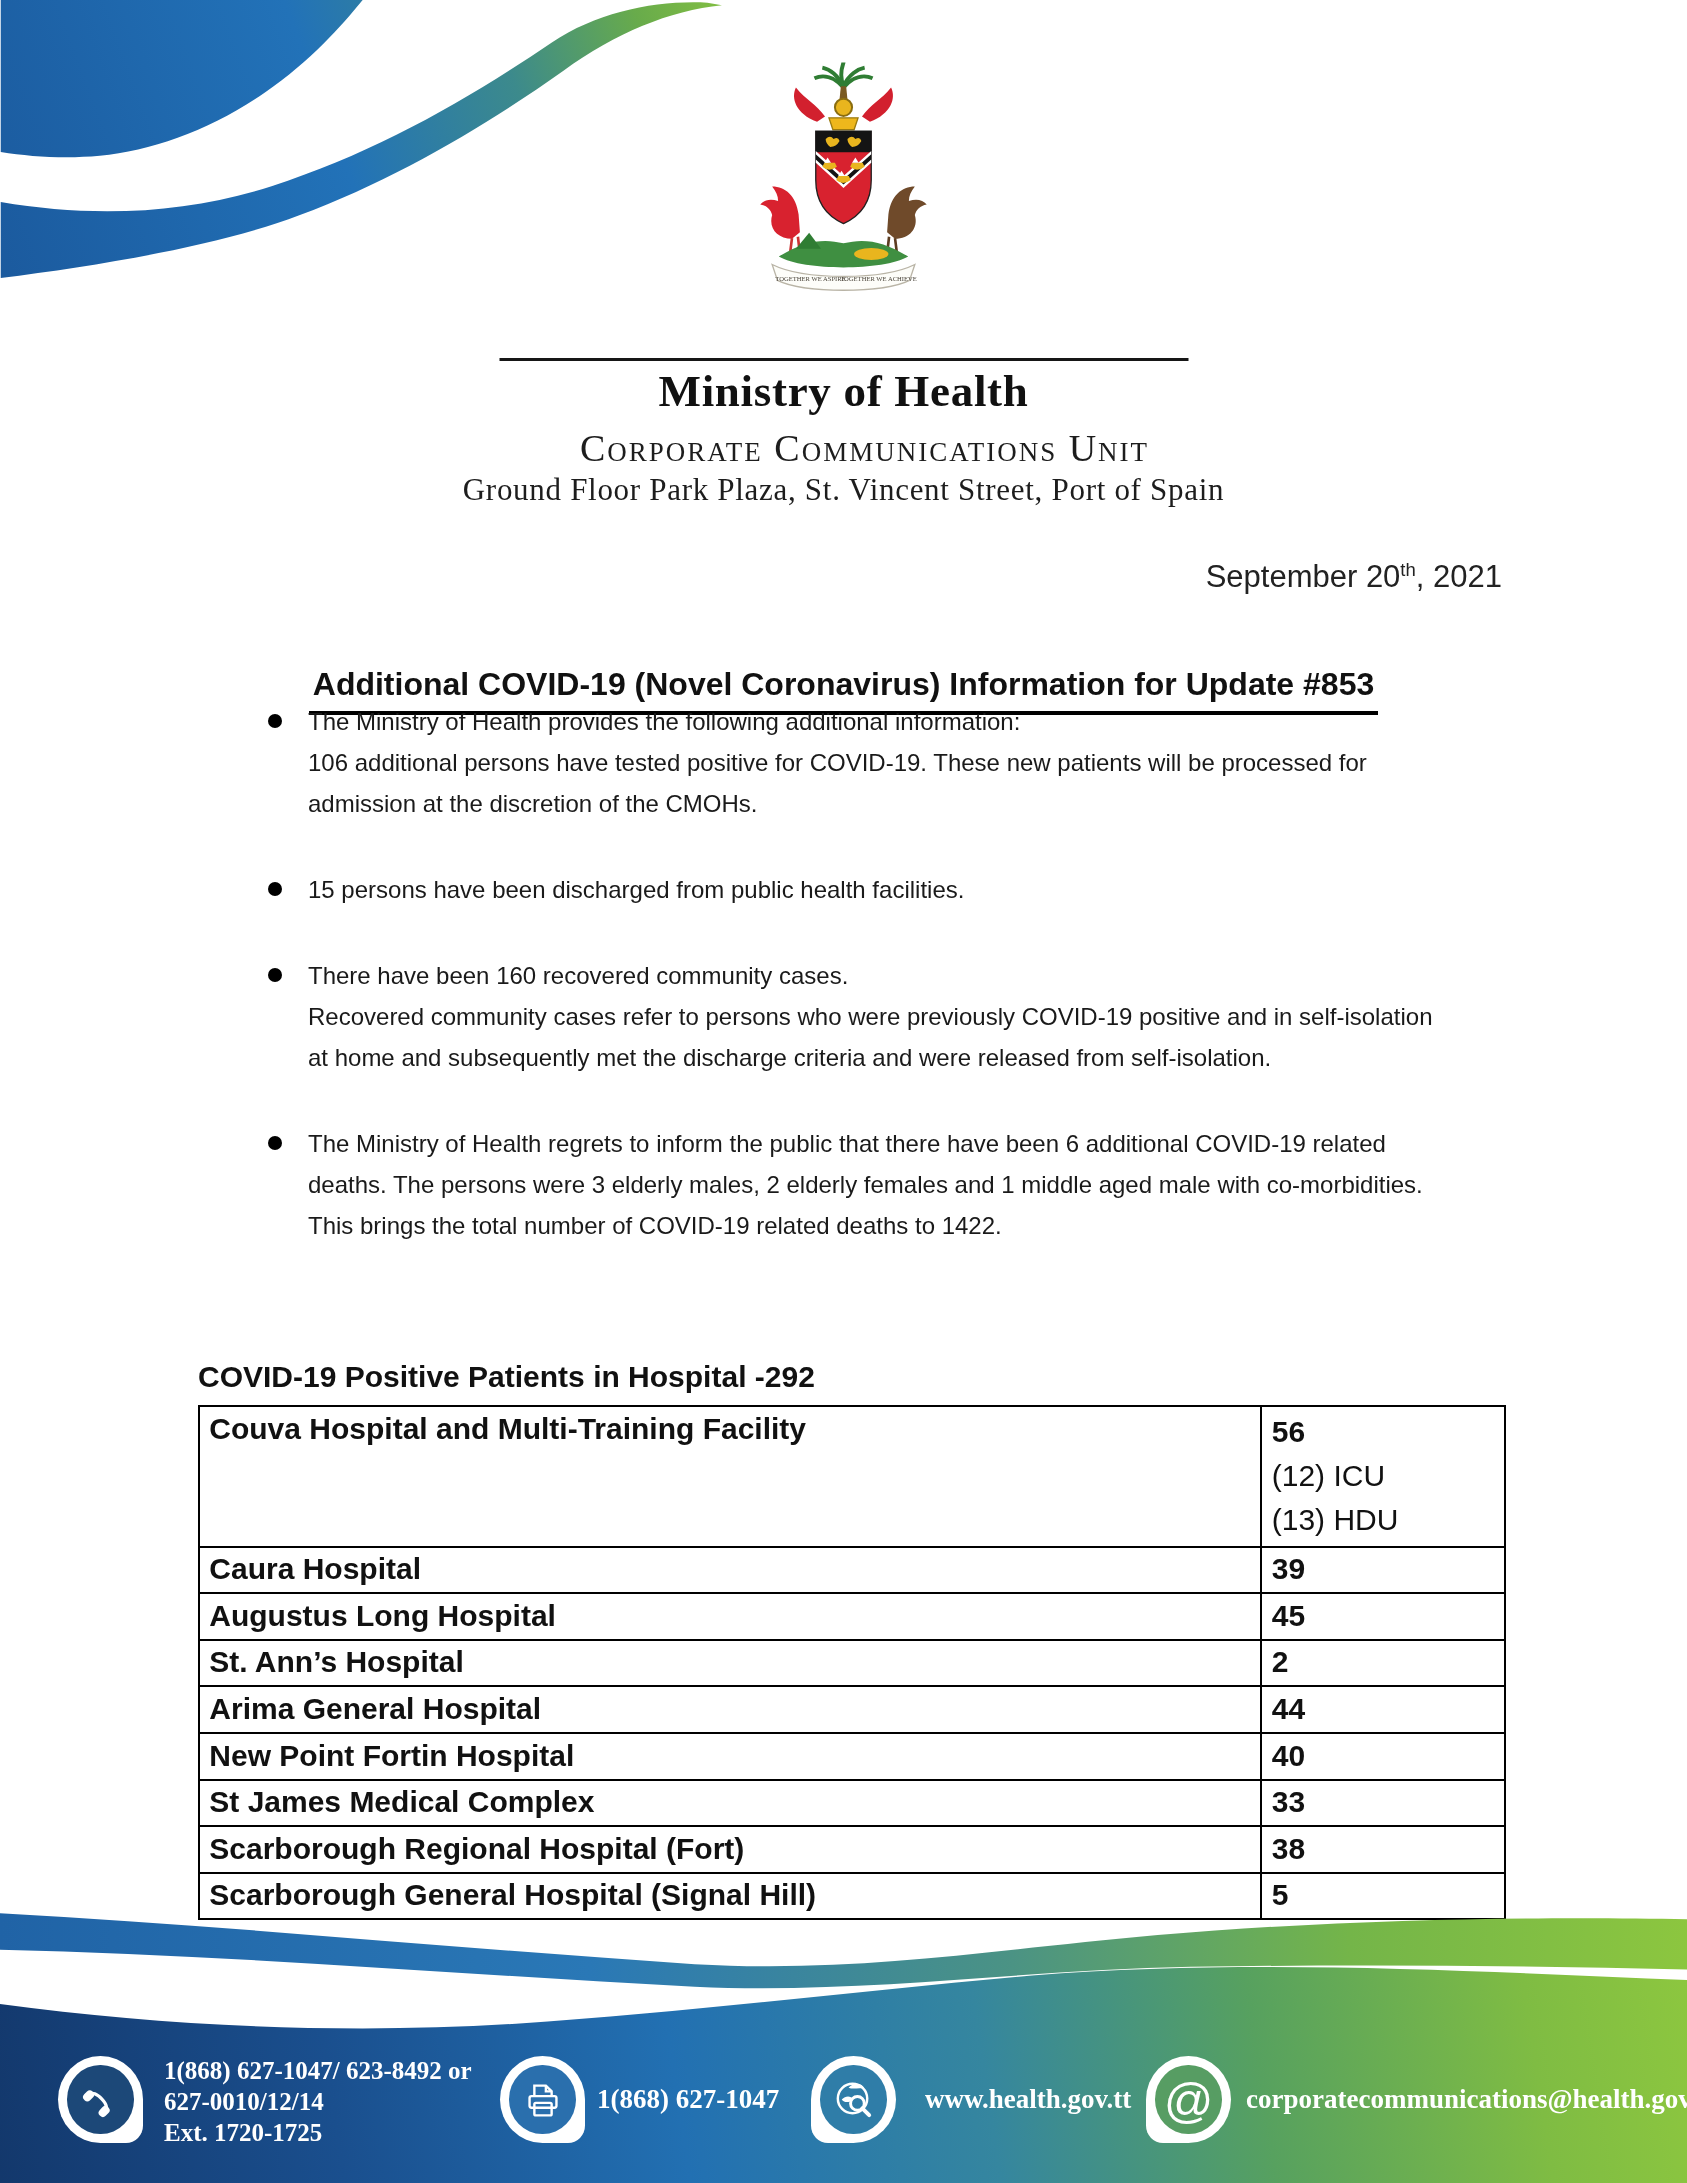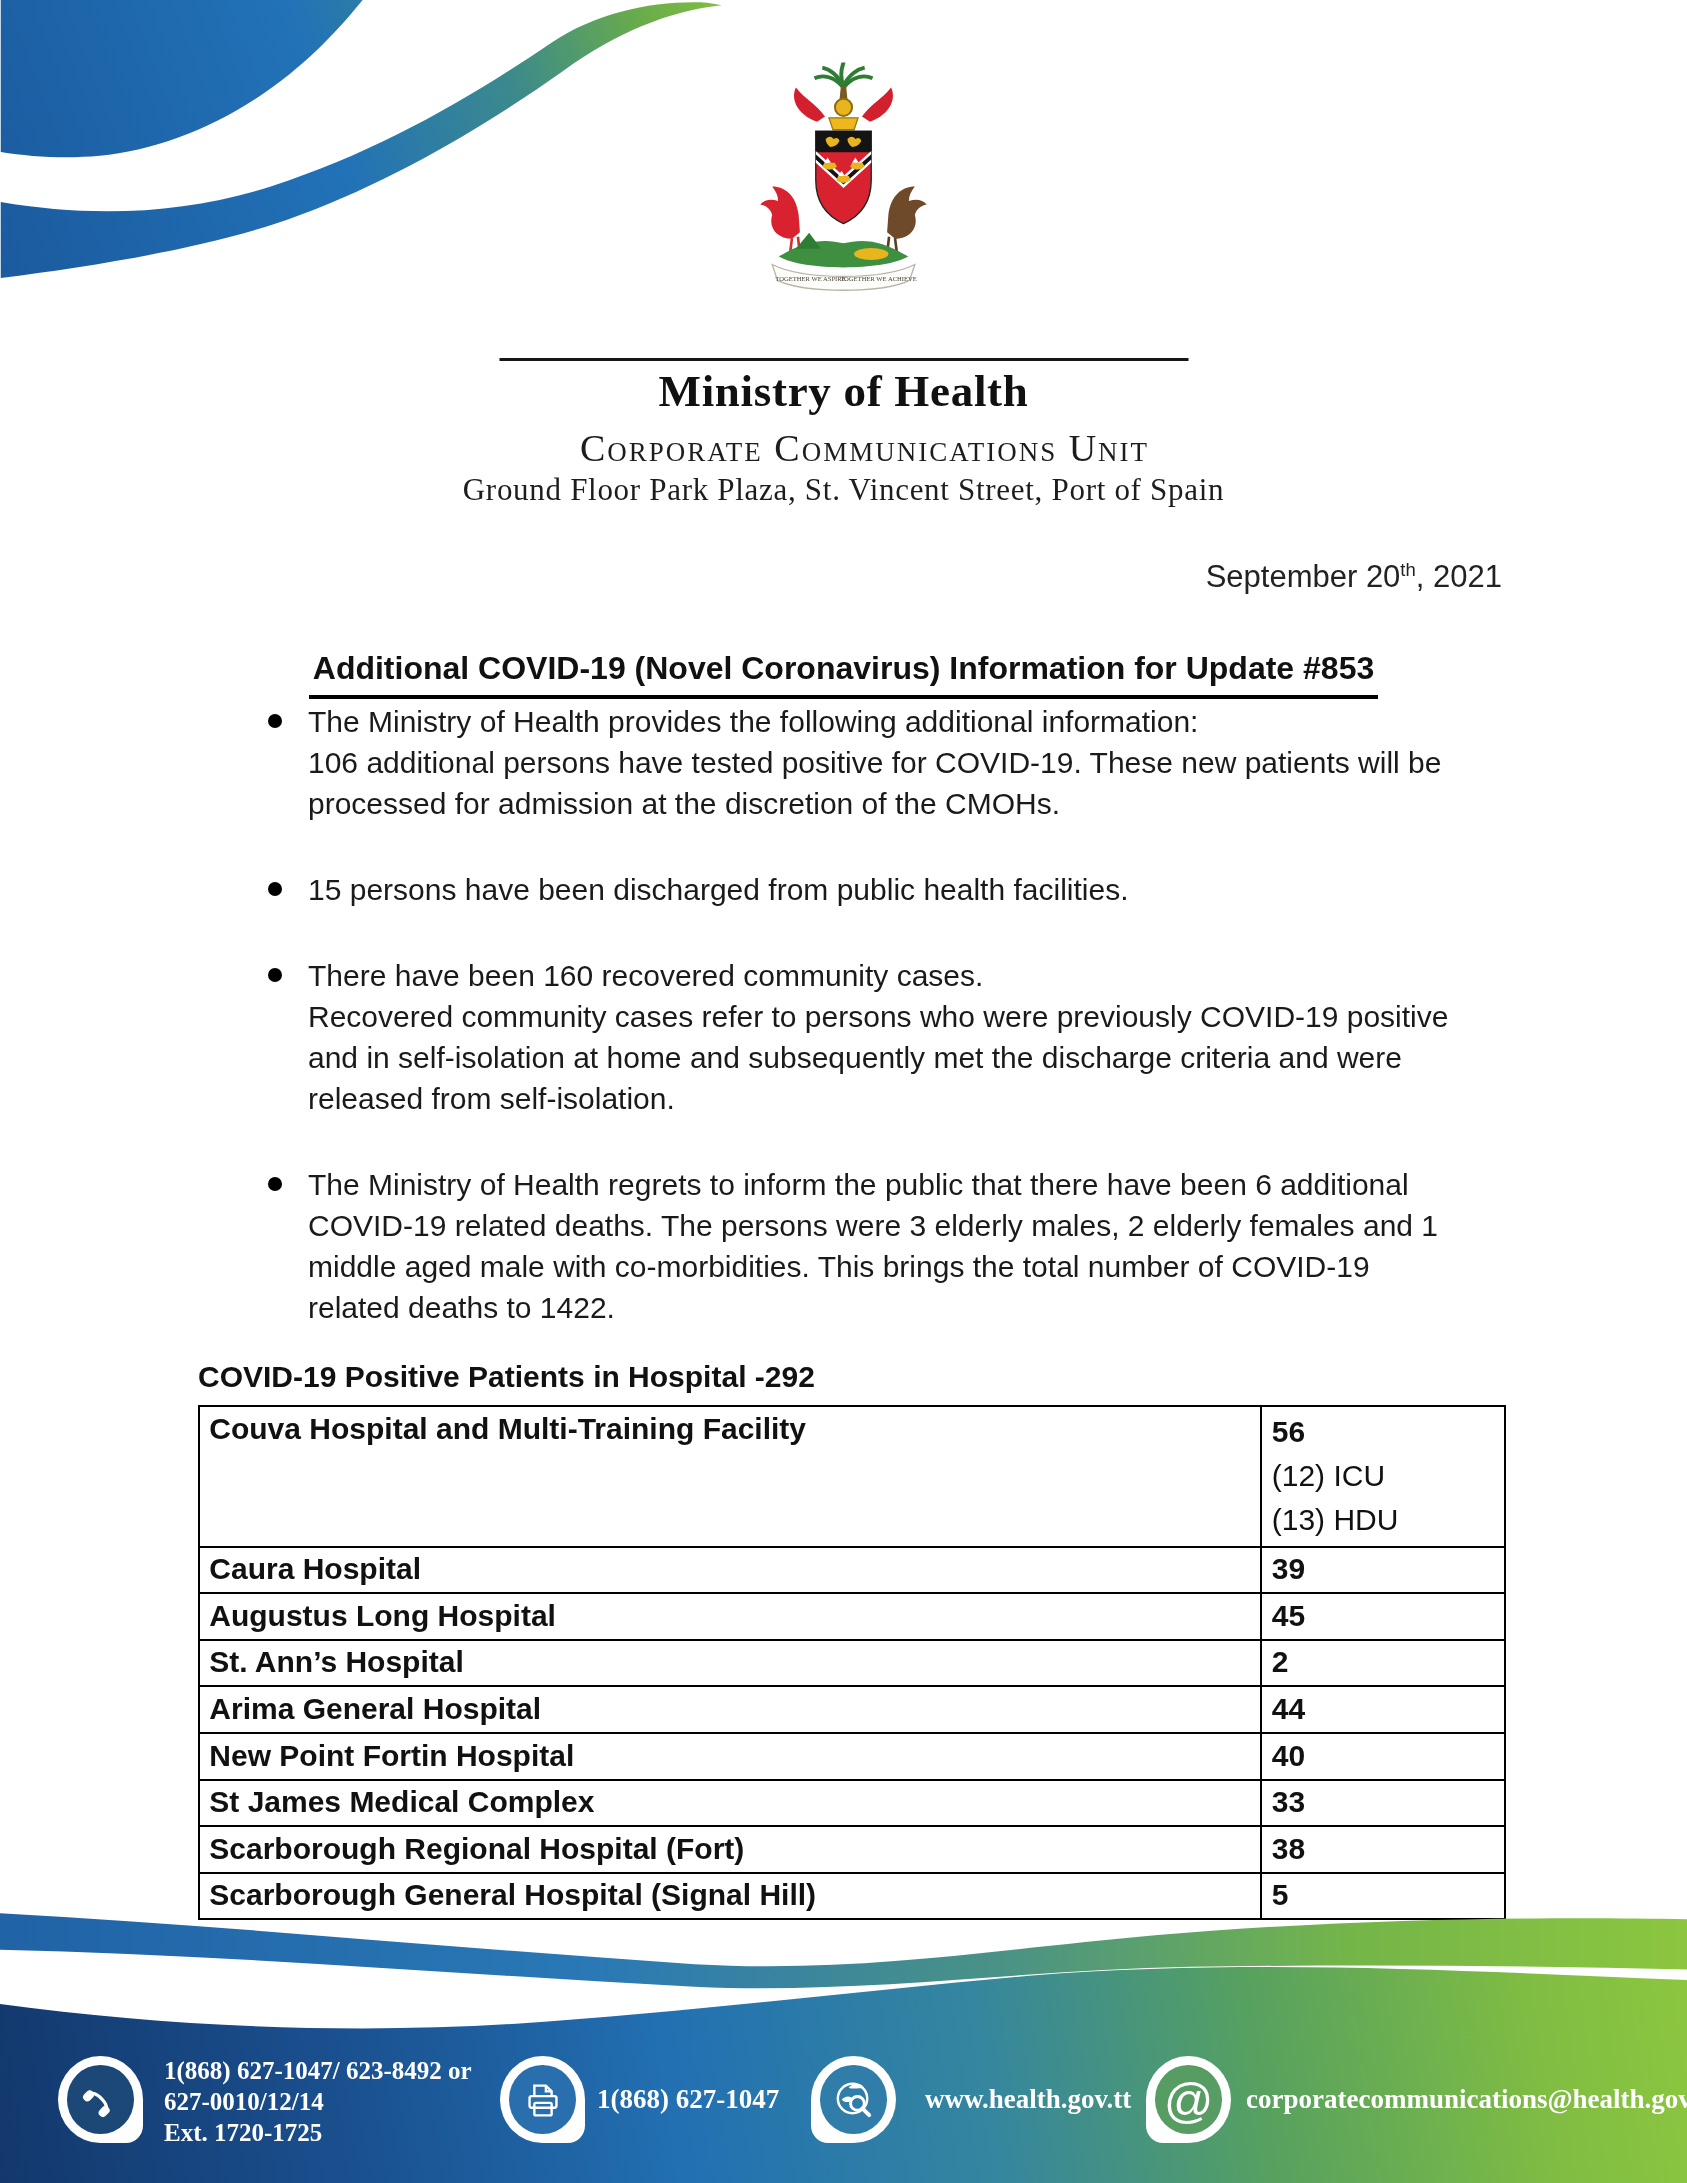--- a/index.html
+++ b/index.html
@@ -15,24 +15,24 @@
   .ministry{top:365px;left:0;width:100%;text-align:center;font-family:"Liberation Serif","DejaVu Serif",serif;
             font-weight:bold;font-size:45px;color:#111;letter-spacing:0.7px;}
   .unit{top:426px;left:0;width:100%;text-align:center;font-family:"Liberation Serif","DejaVu Serif",serif;
         font-variant:small-caps;font-size:38px;letter-spacing:2px;color:#1d1d1d;margin-left:21px;}
   .address{top:472px;left:0;width:100%;text-align:center;font-family:"Liberation Serif","DejaVu Serif",serif;
            font-size:31px;letter-spacing:0.7px;color:#1d1d1d;}
   .date{top:559px;right:185px;font-size:31px;font-weight:normal;color:#222;}
   .date sup{font-size:18.5px;}
   .title-wrap{top:650px;left:0;width:100%;text-align:center;}
   .title-wrap span{display:inline-block;font-size:32px;font-weight:bold;color:#111;
-                   border-bottom:4.6px solid #000;padding:0 4px 8px;}
+                   border-bottom:4.6px solid #000;padding:0 4px 8px;margin-top:16px;}
   
   .bullets{top:701px;left:255px;width:1197px;list-style:none;margin:0;padding:0;}
-  .bullets li{position:relative;padding-left:53px;font-size:30px;line-height:41px;color:#1a1a1a;}
+  .bullets li{position:relative;padding-left:53px;font-size:24px;line-height:41px;color:#1a1a1a;}
   .bullets li + li{margin-top:45px;}
   .bullets li::before{content:"";position:absolute;left:13.2px;top:13.2px;width:14px;height:14px;
                       background:#000;border-radius:50%;}
   .bullets p{margin:0;}
   
   .hosp-heading{left:198px;top:1360px;font-size:30px;font-weight:bold;color:#111;}
   .htable{left:198px;top:1405px;border-collapse:collapse;table-layout:fixed;width:1308px;}
   .htable td{border:2.6px solid #000;vertical-align:top;padding:2.6px 9.3px 4px;font-weight:bold;
              font-size:30px;line-height:38px;color:#111;}
   .htable td.val{width:223px;}

